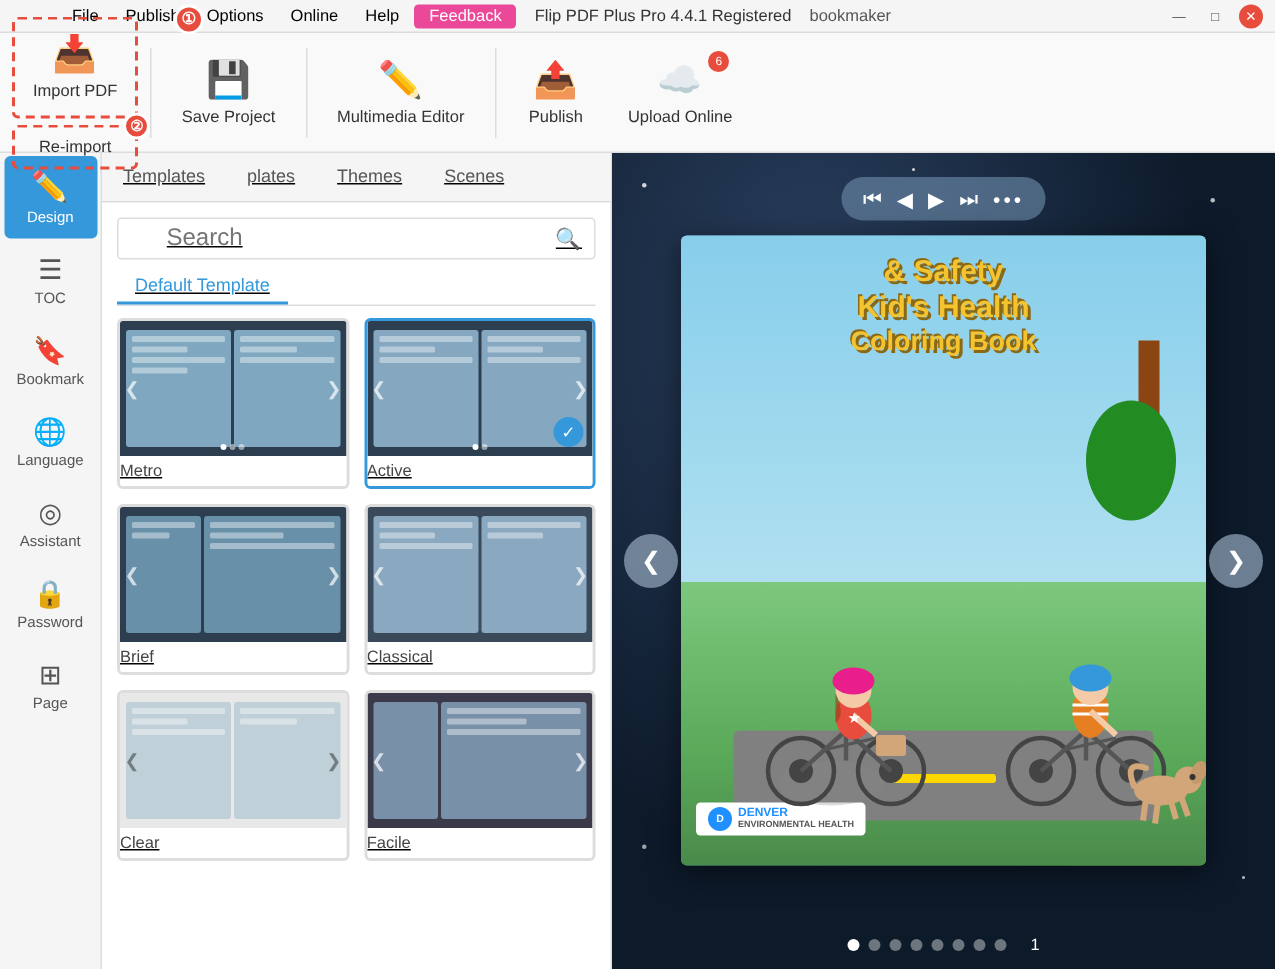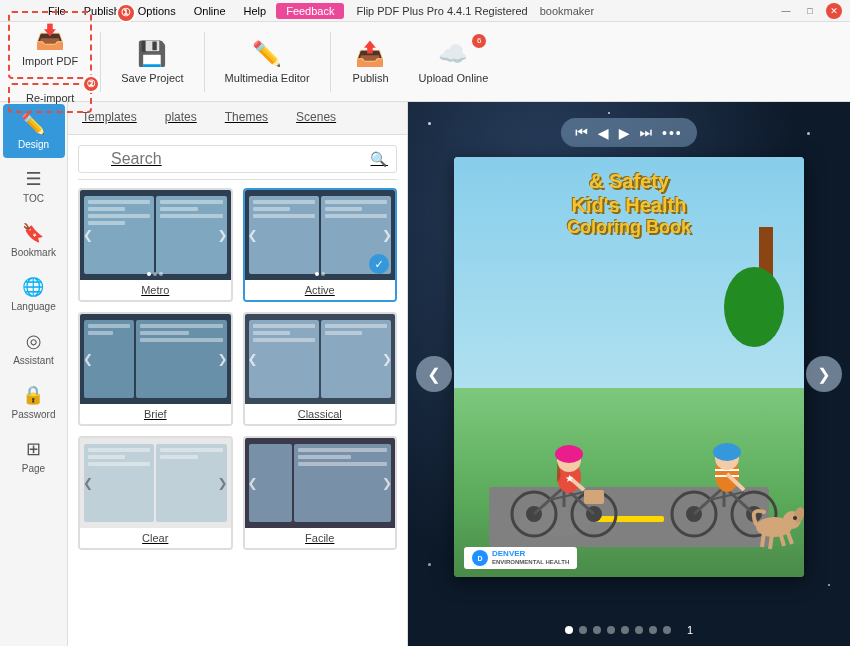--- a/index.html
+++ b/index.html
@@ -263,21 +263,20 @@
       gap: 2px;
     }
     .thumb-dot {
       width: 4px;
       height: 4px;
       border-radius: 50%;
       background: rgba(255,255,255,0.5);
     }
     .thumb-dot.active { background: white; }
     .template-label {
-      text-align: center;
       padding: 4px 0;
       font-size: 11px;
       color: #444;
       background: white;
     }
 
     
     .preview-area {
       flex: 1;
       background: #1a2a3a;
@@ -323,21 +322,21 @@
       height: 100%;
       background: linear-gradient(135deg, #87ceeb 0%, #98d4e8 30%, #4a9b6f 60%, #6ab04c 100%);
       border-radius: 4px;
       position: relative;
       overflow: hidden;
       box-shadow: 0 4px 20px rgba(0,0,0,0.5);
     }
     
     .denver-logo {
       position: absolute;
-      bottom: 8px;
+      bottom: 20px;
       left: 10px;
       background: white;
       border-radius: 3px;
       padding: 3px 8px;
       display: flex;
       align-items: center;
       gap: 4px;
       font-size: 8px;
       font-weight: bold;
     }
@@ -513,20 +512,21 @@
       <div class="panel-tab">Themes</div>
       <div class="panel-tab">Scenes</div>
     </div>
 
     <div class="search-bar">
       <input type="text" placeholder="Search" style="">
       <span class="search-icon">🔍</span>
     </div>
 
     <div class="template-subtabs">
+      <div class="template-subtab active">Default Template</div>
     </div>
 
     <div class="template-grid">
 
       <div class="template-card">
         <div class="template-thumb">
           <div class="thumb-inner">
             <div class="thumb-page" style="background:#7fa8c0;">
               <div class="thumb-page-line"></div>
               <div class="thumb-page-line short"></div>

